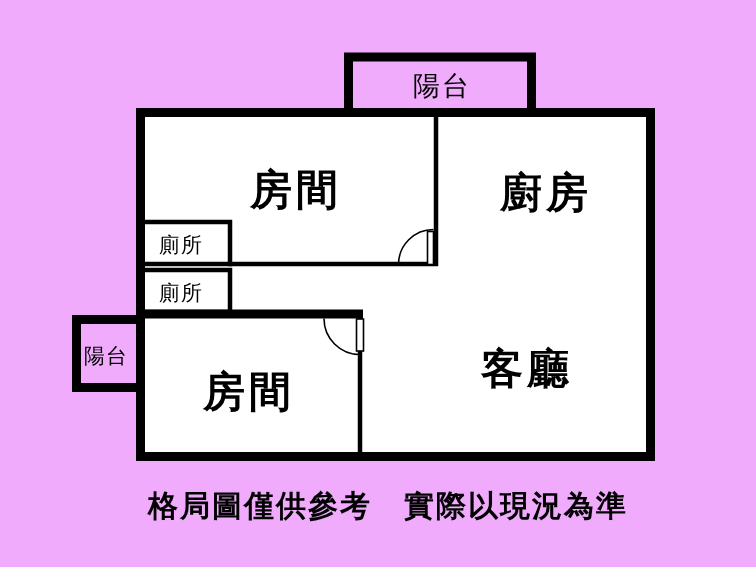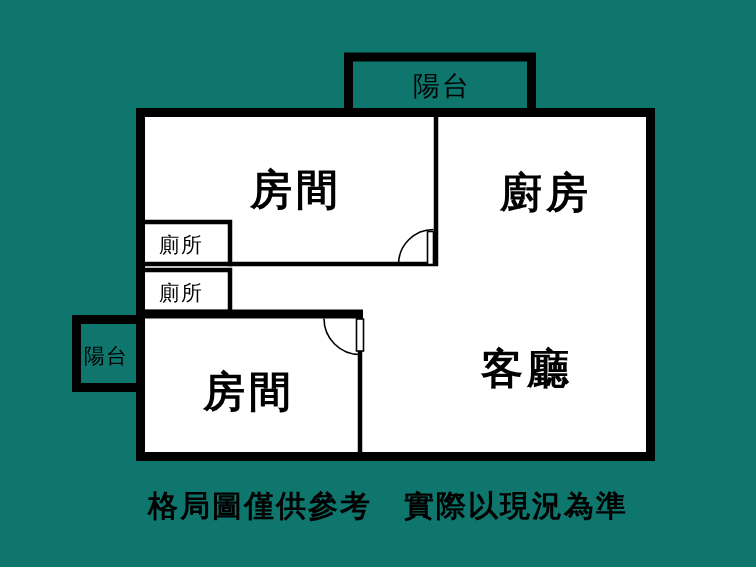--- a/index.html
+++ b/index.html
@@ -4,21 +4,21 @@
 <style>
   html, body {
     margin: 0;
     padding: 0;
     background: #ffffff;
   }
   .canvas {
     position: relative;
     width: 756px;
     height: 567px;
-    background: #0f766e;
+    background: #f0abfc;
     overflow: hidden;
     font-family: "Liberation Sans", sans-serif;
   }
   svg text {
     fill: #000000;
     text-anchor: middle;
     dominant-baseline: central;
     font-family: "Liberation Sans", sans-serif;
   }
   .room-label {

